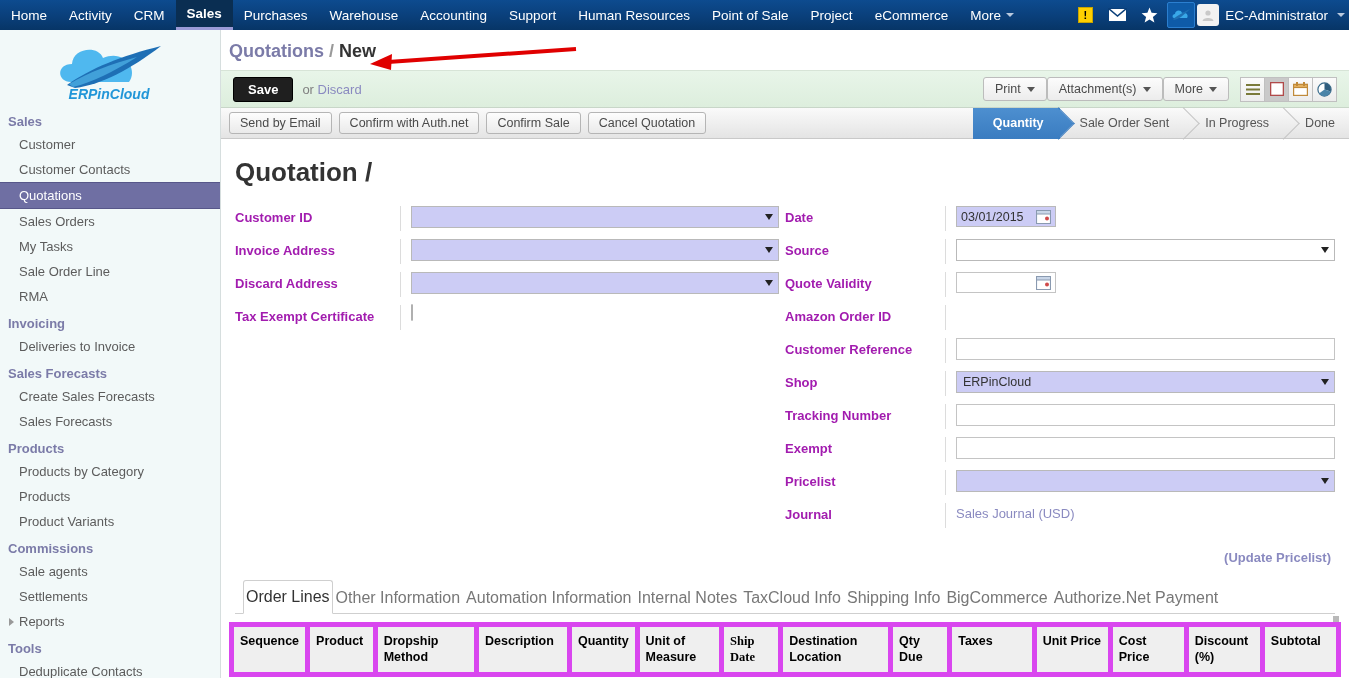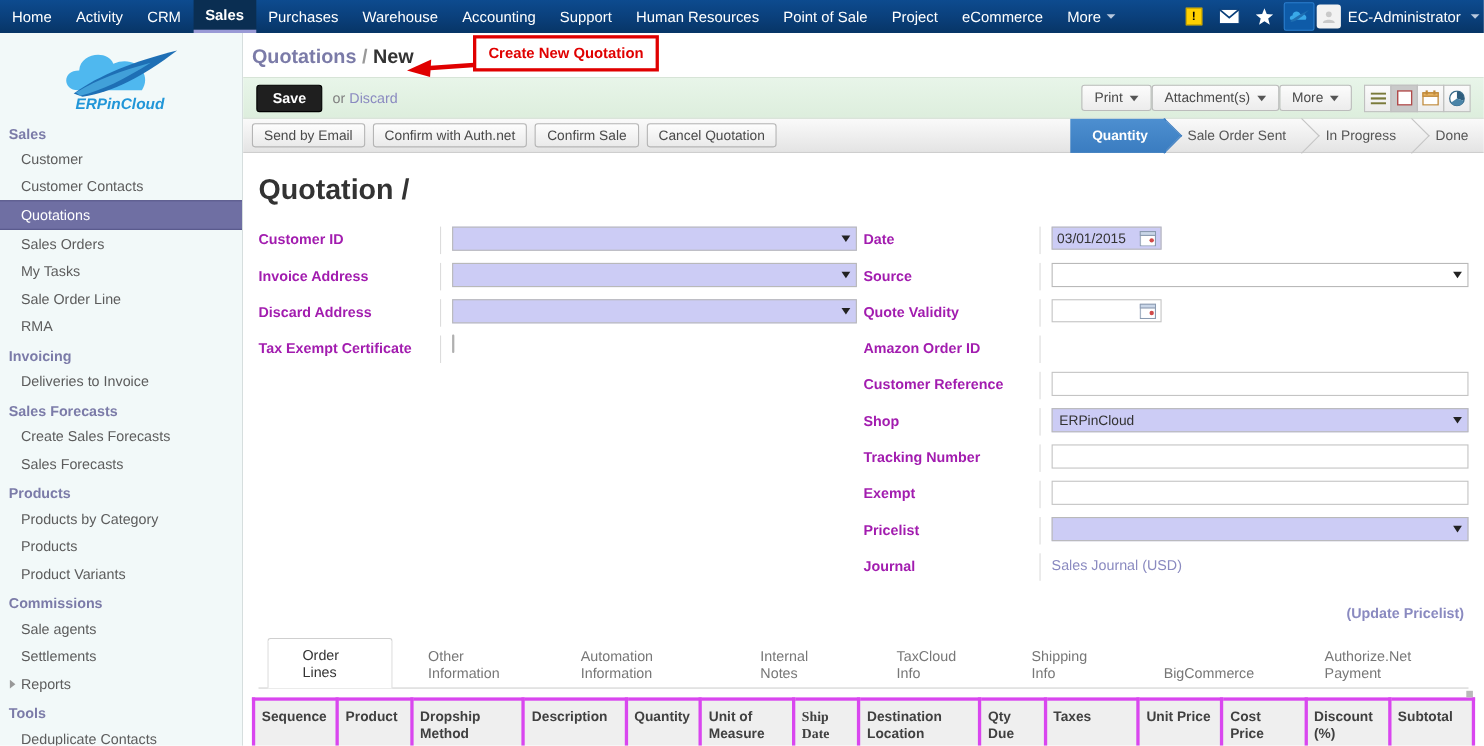--- a/index.html
+++ b/index.html
@@ -218,35 +218,35 @@
     text-align:right; color:#8a8ac0; font-weight:bold; font-size:13px;
     margin-top:14px; padding-right:4px; cursor:pointer;
   }
 
   
   #tabs {
     display:flex; align-items:flex-end; border-bottom:1px solid #cfcfcf;
     margin-top:14px; padding-left:8px;
   }
   .tab {
-    padding:7px 31px; font-size:13px; color:#777; cursor:pointer;
+    padding:7px 2px; font-size:16px; color:#777; cursor:pointer;
     border:1px solid transparent; border-bottom:none; position:relative; top:1px;
   }
   .tab.active {
     color:#333; background:#fff;
     border:1px solid #cfcfcf; border-bottom:1px solid #fff;
     border-radius:3px 3px 0 0;
   }
 
   
   #lines-wrap { padding:8px 8px 0 8px; position:relative;}
   table.lines { width:100%; border-collapse:collapse; table-layout:fixed;}
   table.lines th {
-    background:#efefef; border:3px solid #d946ef;
-    font-size:12.5px; font-weight:bold; color:#404040;
+    background:#efefef; border:5px solid #d946ef;
+    font-size:12.5px; font-weight:bold; color:#000000;
     text-align:left; vertical-align:top;
     padding:7px 6px; line-height:1.25;
   }
   #add-item {
     color:#7b7ba8; font-weight:bold; font-size:13px;
     padding:7px 0 7px 10px; cursor:pointer;
   }
   .scroll-nub {
     position:absolute; right:10px; top:2px; width:6px;height:6px;background:#b9b9b9;
   }
@@ -410,21 +410,20 @@
 
     <div id="breadcrumb-bar">
       <span id="bc-parent">Quotations</span>
       <span id="bc-sep">/</span>
       <span id="bc-current">New</span>
 
       <svg id="anno-arrow" width="215" height="30">
         <line x1="212" y1="9" x2="24" y2="22" stroke="#e00000" stroke-width="4"></line>
         <polygon points="6,24 28,14 27,30" fill="#e00000"></polygon>
       </svg>
-      <div id="anno-box">Create New Quotation</div>
     </div>
 
     <div id="toolbar">
       <button id="save-btn">Save</button>
       <span id="or-text">
         <span>or</span>
         <a id="discard-link">Discard</a>
       </span>
       <div class="tb-right" id="tb-right">
           <div class="tb-btn">

